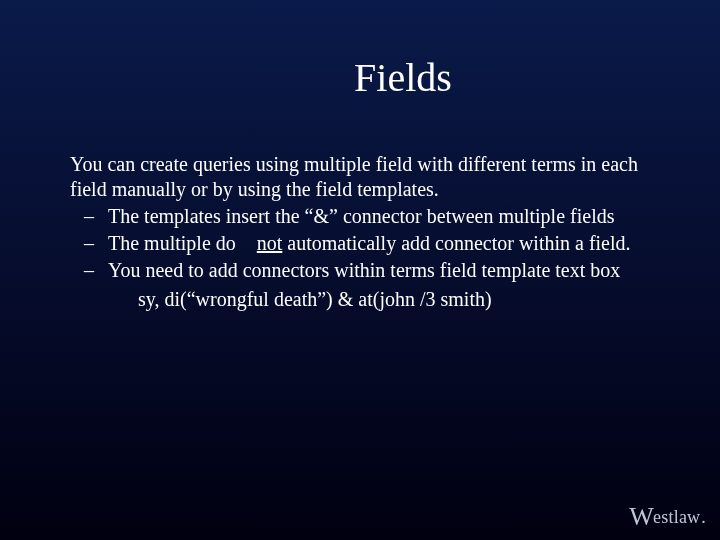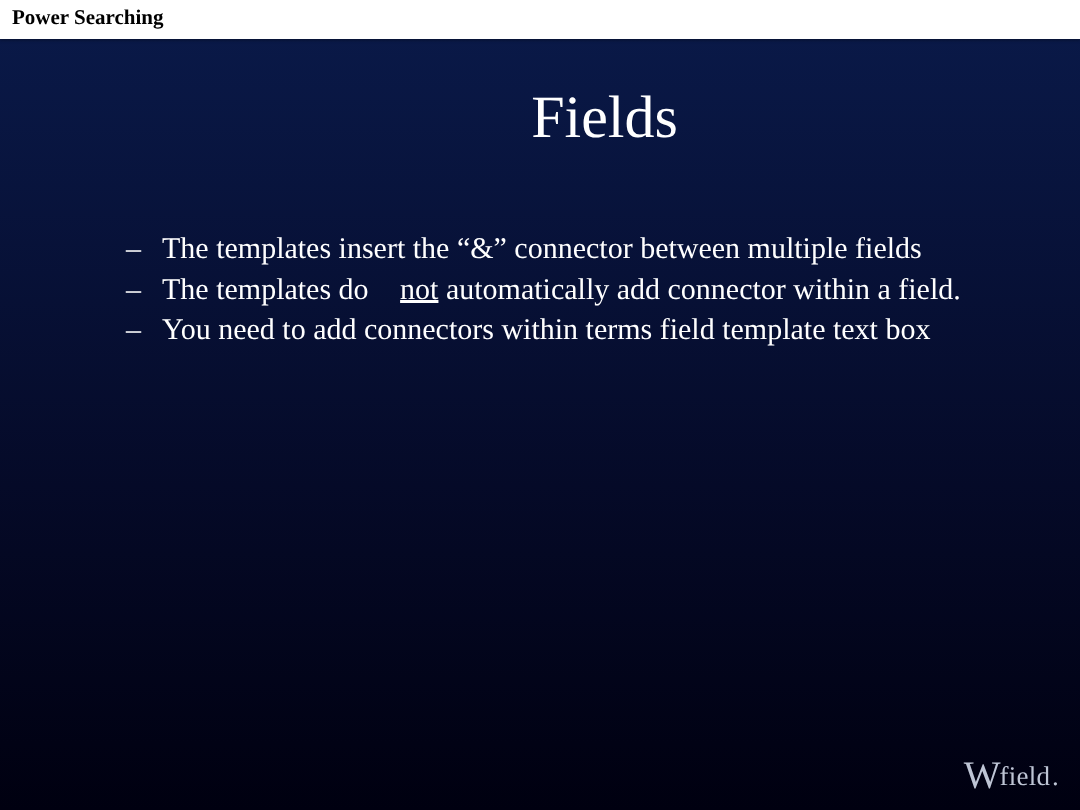--- a/index.html
+++ b/index.html
@@ -99,48 +99,47 @@
   .logo .dot {
     font-size: 18px;
     margin-left: 1px;
   }
 </style>
 </head>
 <body>
 
 <div class="slide">
 
-  <div class="header-bar">
-    <div class="header-text">Power Searching</div>
-  </div>
 
   <div class="title">Fields</div>
 
   <div class="body">
+    <div class="intro">You can create queries using multiple field with different terms in each field manually or by using the field templates.</div>
 
     <div class="bullets">
 
       <div class="bullet">
         <div class="dash">–</div>
         <div class="text"><span>The templates insert the “&amp;” connector between multiple fields</span><span class="underline"></span><span></span></div>
       </div>
 
       <div class="bullet">
         <div class="dash">–</div>
-        <div class="text"><span>The templates do </span><span class="underline">not</span><span> automatically add connector within a field.</span></div>
+        <div class="text"><span>The multiple do </span><span class="underline">not</span><span> automatically add connector within a field.</span></div>
       </div>
 
       <div class="bullet">
         <div class="dash">–</div>
         <div class="text"><span>You need to add connectors within terms field template text box</span><span class="underline"></span><span></span></div>
       </div>
 
     </div>
 
+    <div class="example">sy, di(“wrongful death”) &amp; at(john  /3 smith)</div>
   </div>
 
   <div class="logo">
     <span class="w">W</span>
-      <span class="rest">field</span>
+      <span class="rest">estlaw</span>
       <span class="dot">.</span>
   </div>
 
 </div>
 
 </body></html>

